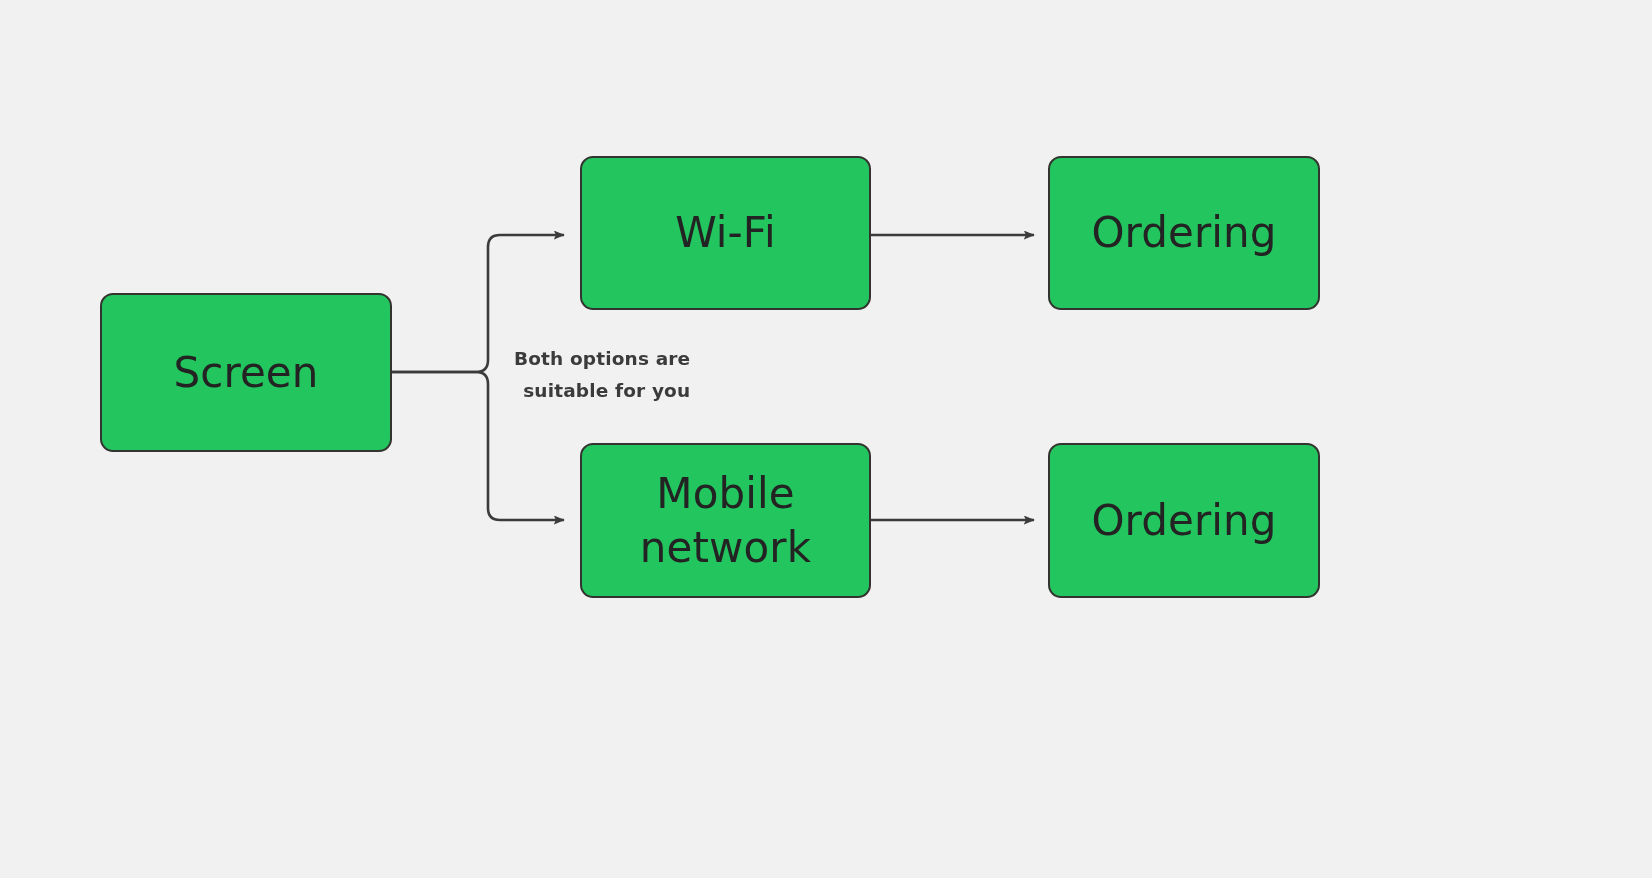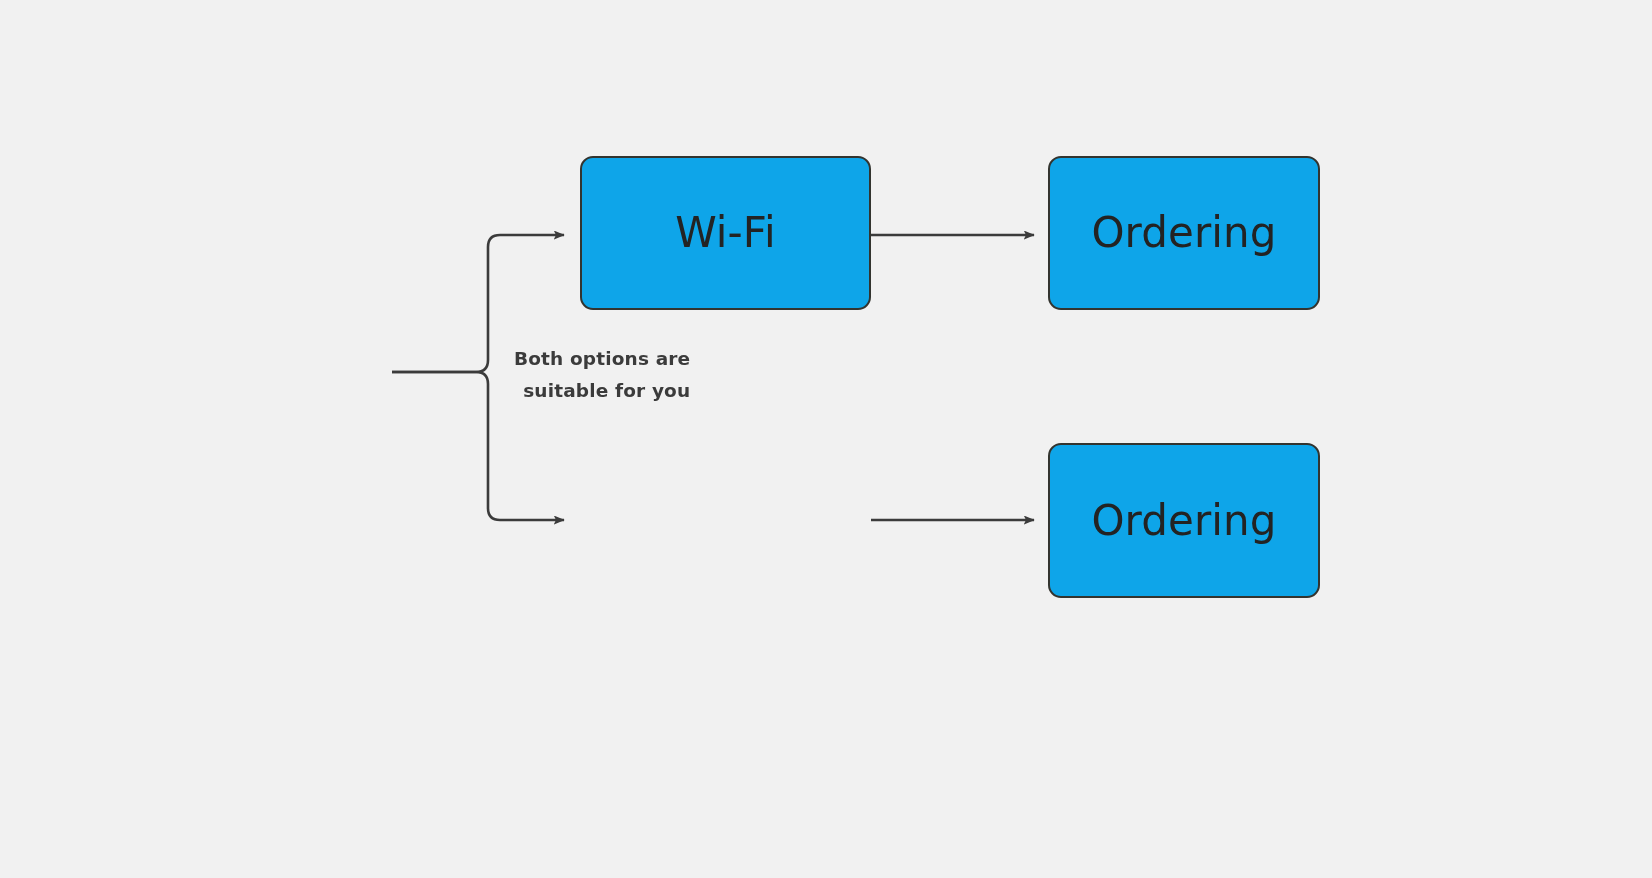--- a/index.html
+++ b/index.html
@@ -24,21 +24,21 @@
     position: absolute;
     left: 0;
     top: 0;
     width: 1652px;
     height: 878px;
     pointer-events: none;
   }
   .node {
     position: absolute;
     box-sizing: border-box;
-    background: #0ea5e9;
+    background: #22c55e;
     border: 2px solid #33342f;
     border-radius: 13px;
     display: flex;
     align-items: center;
     justify-content: center;
     text-align: center;
     color: #232323;
     font-size: 42px;
     font-weight: 400;
     line-height: 1.28;
@@ -70,25 +70,32 @@
 
     <path fill="none" stroke="#3b3b3b" stroke-width="2.6" stroke-linecap="butt" stroke-linejoin="round" marker-end="url(#arrowhead)" d="M 392 372 L 476 372 Q 488 372 488 360 L 488 247 Q 488 235 500 235 L 564 235"></path>
 
     <path fill="none" stroke="#3b3b3b" stroke-width="2.6" stroke-linecap="butt" stroke-linejoin="round" marker-end="url(#arrowhead)" d="M 392 372 L 476 372 Q 488 372 488 384 L 488 508 Q 488 520 500 520 L 564 520"></path>
 
     <path fill="none" stroke="#3b3b3b" stroke-width="2.6" stroke-linecap="butt" marker-end="url(#arrowhead)" d="M 871 235 L 1034 235"></path>
 
     <path fill="none" stroke="#3b3b3b" stroke-width="2.6" stroke-linecap="butt" marker-end="url(#arrowhead)" d="M 871 520 L 1034 520"></path>
   </svg>
 
+  <div class="node" style="left:100px; top:293px; width:292px; height:159px;">
+    <span>Screen</span>
+  </div>
 
   <div class="node" style="left:580px; top:156px; width:291px; height:154px;">
     <span>Wi-Fi</span>
   </div>
 
+  <div class="node" style="left:580px; top:443px; width:291px; height:155px;">
+    <span>Mobile
+network</span>
+  </div>
 
   <div class="node" style="left:1048px; top:156px; width:272px; height:154px;">
     <span>Ordering</span>
   </div>
 
   <div class="node" style="left:1048px; top:443px; width:272px; height:155px;">
     <span>Ordering</span>
   </div>
 
   <div class="edge-label" style="left:514px; top:343px;">Both options are

